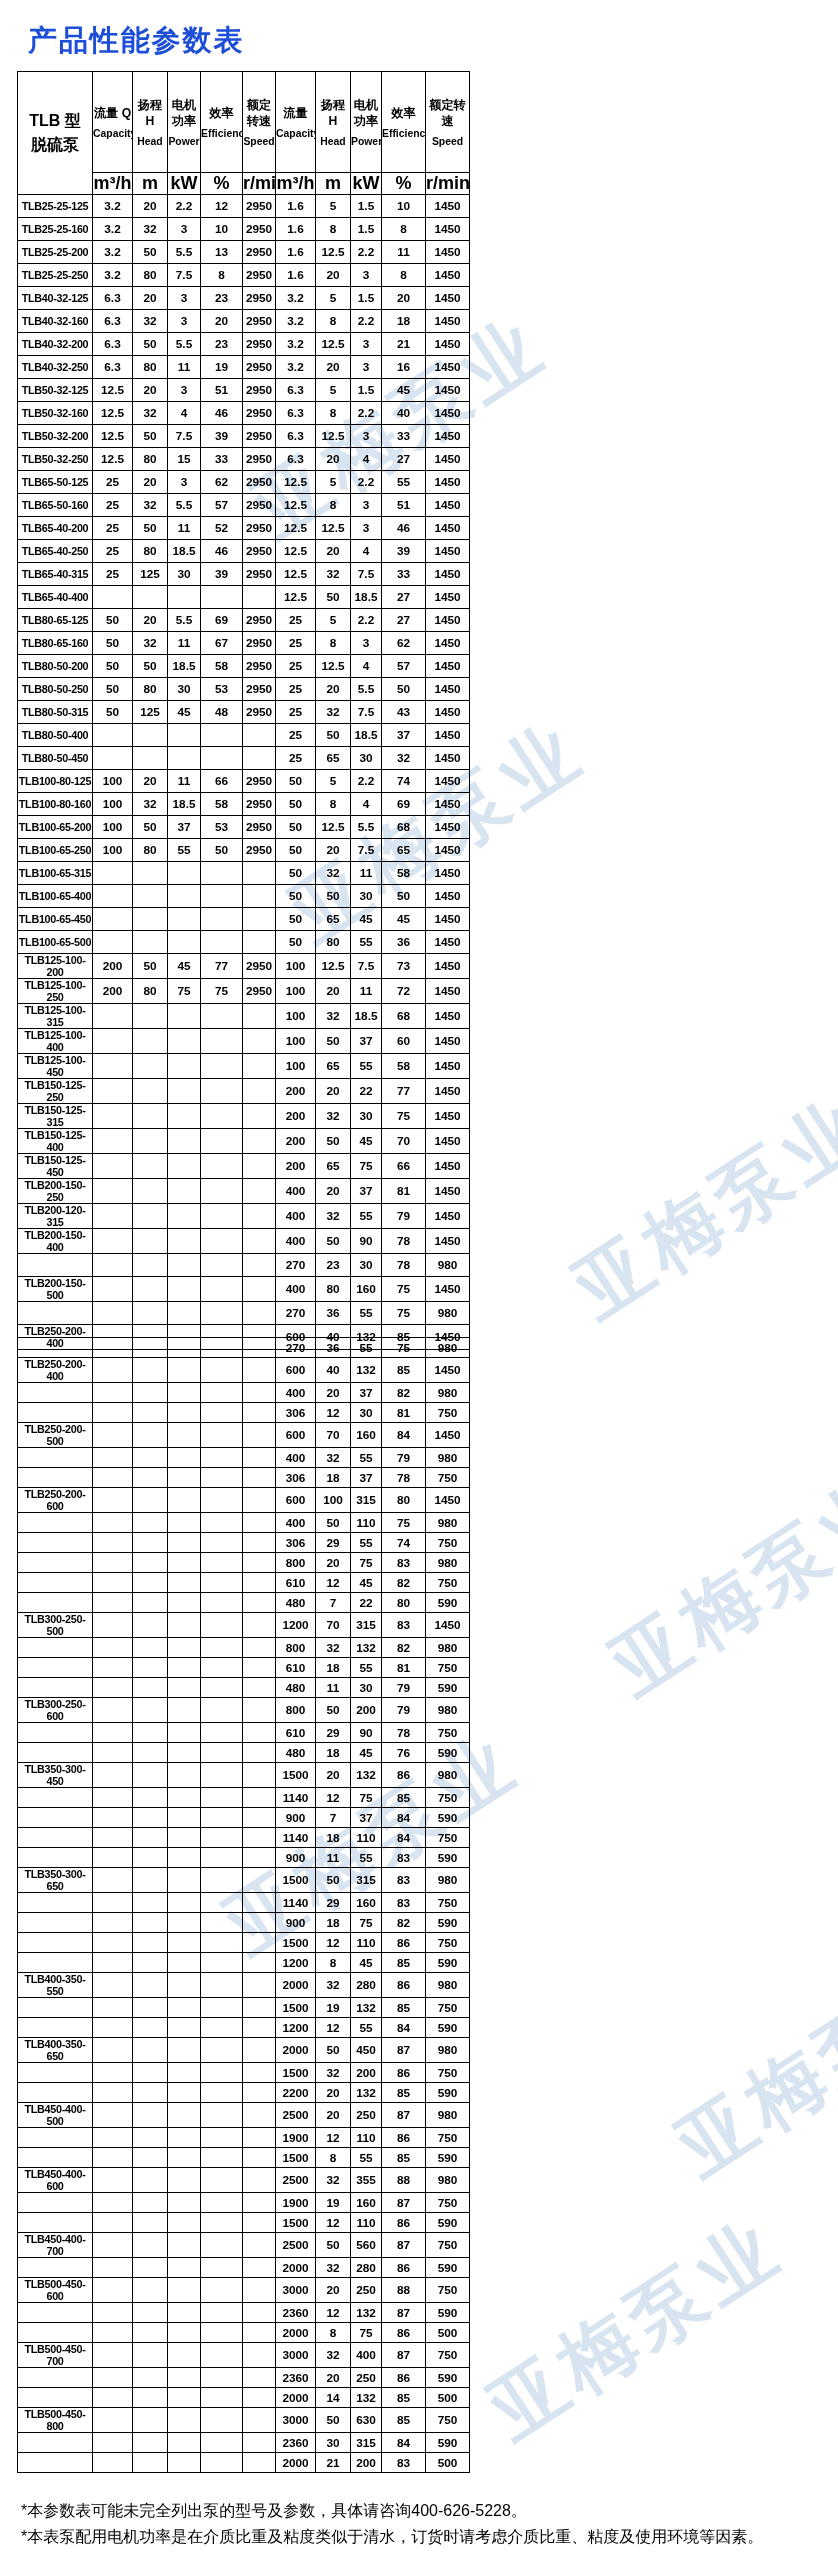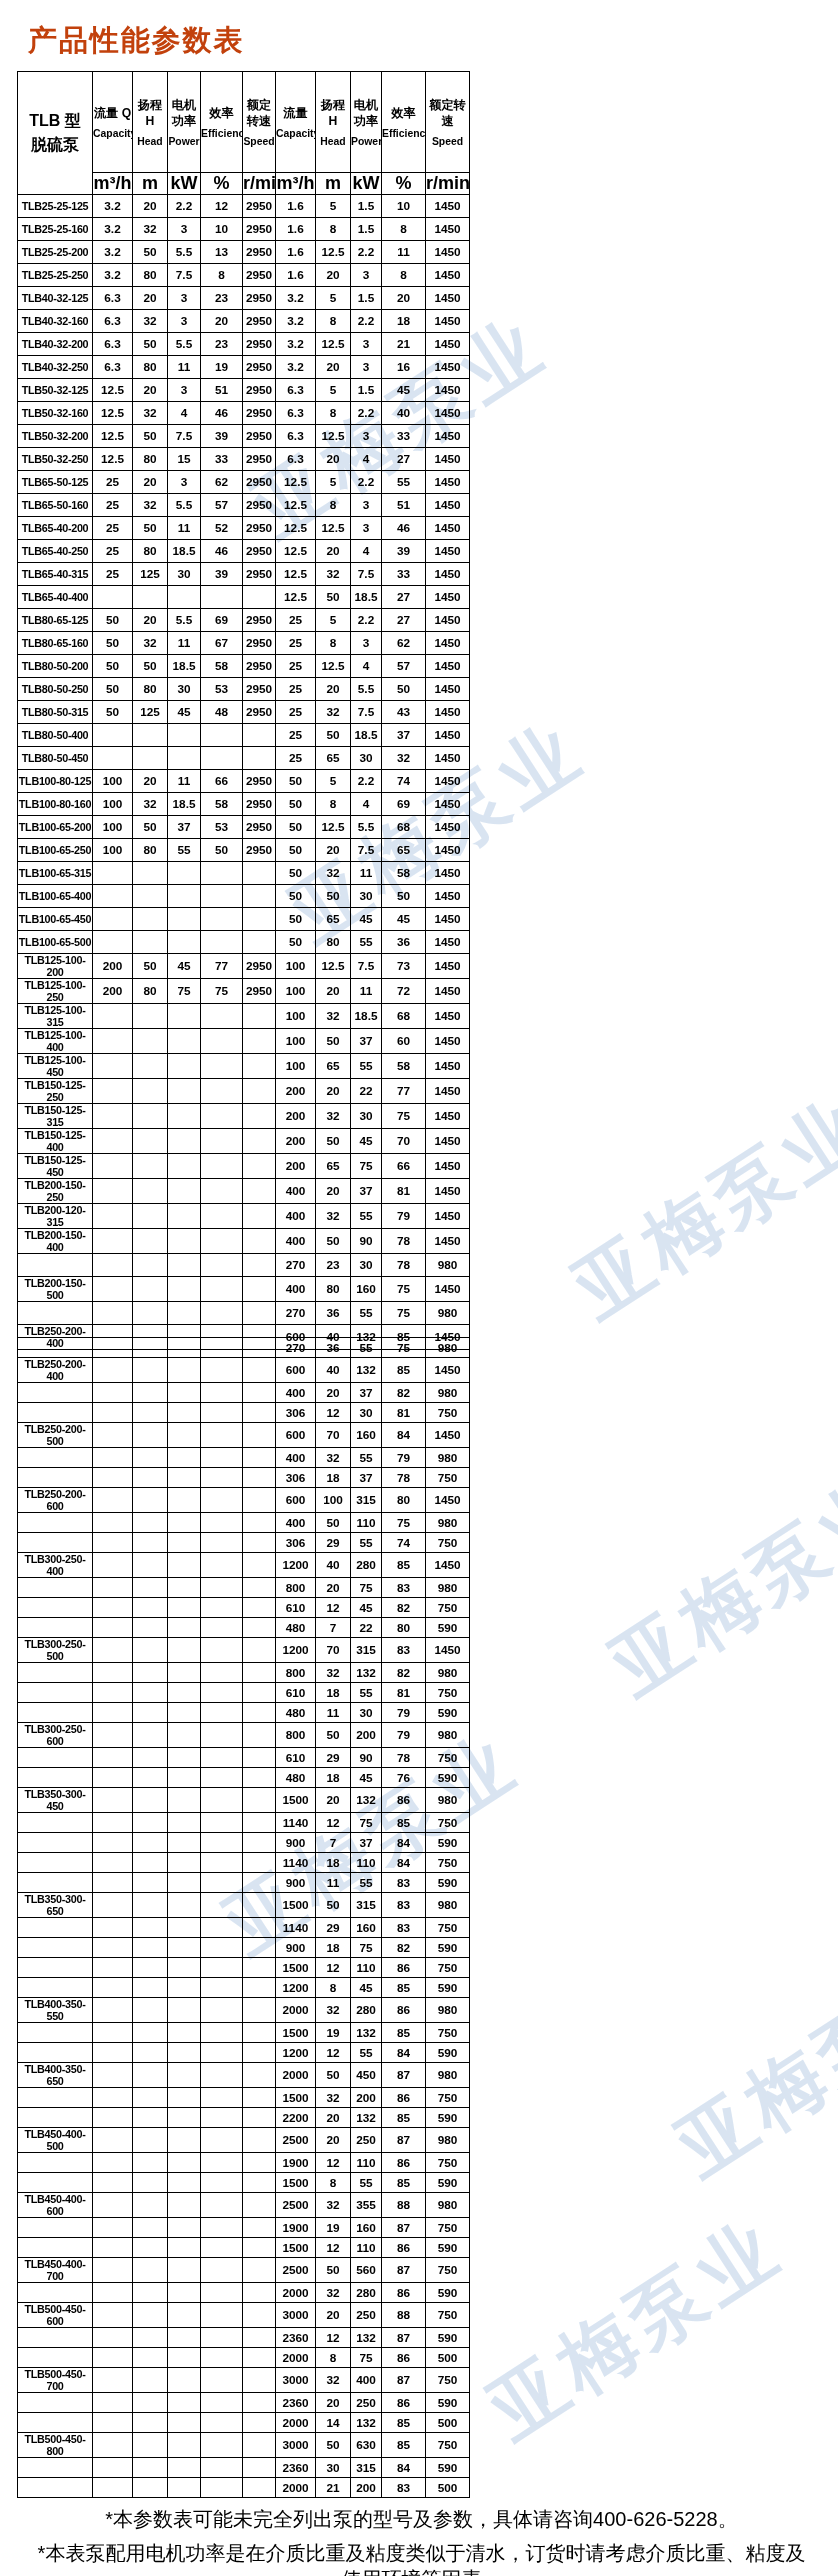--- a/index.html
+++ b/index.html
@@ -40,38 +40,38 @@
   .model-h .zh{line-height:24.5px; font-size:16px;}
   .en{font-size:10.4px; font-weight:bold; margin-top:7.5px; line-height:11.3px;}
   .t1 tr.units th{height:21px; font-size:18px; font-weight:bold; border-bottom:1.9px solid #000;}
   .t1 tbody td{height:22px;}
   .t2 tbody td{height:19px;}
   .ptable tbody td{font-size:11.8px; font-weight:bold;}
   .ptable td.model{font-size:10.8px; letter-spacing:-0.3px;}
   tr.sep td{border-top:1.9px solid #000;}
 
   .notes{position:absolute; left:21px; top:2498px; width:801px;}
-  .notes p{margin:8px; font-size:20px; line-height:26px; color:#000;text-align:center;}
+  .notes p{margin:0; font-size:16px; line-height:26px; color:#000;}
 </style>
 </head>
 <body>
 
 <div class="page">
 
   <div class="wm-layer">
     <div class="wm" style="color: rgb(158, 187, 221);">亚梅泵业</div>
     <div class="wm" style="color: rgb(158, 187, 221);">亚梅泵业</div>
     <div class="wm" style="color: rgb(158, 187, 221);">亚梅泵业</div>
     <div class="wm" style="color: rgb(158, 187, 221);">亚梅泵业</div>
     <div class="wm" style="color: rgb(158, 187, 221);">亚梅泵业</div>
     <div class="wm" style="color: rgb(158, 187, 221);">亚梅泵业</div>
     <div class="wm" style="color: rgb(158, 187, 221);">亚梅泵业</div>
   </div>
 
-  <h1 class="title" style="color: #c2410c;">产品性能参数表</h1>
+  <h1 class="title" style="color: #1d4ed8;">产品性能参数表</h1>
 
   <table class="ptable t1">
     <colgroup>
       <col style="width:75px">
         <col style="width:40px">
         <col style="width:35px">
       <col style="width:33px">
         <col style="width:42px">
         <col style="width:33px">
       <col style="width:40px">
@@ -947,33 +947,20 @@
           <td></td>
           <td></td>
           <td></td>
           <td></td>
           <td>306</td>
           <td>29</td>
           <td>55</td>
           <td>74</td>
           <td>750</td>
         </tr>
-        <tr class="sep">
-          <td class="model">TLB300-250-400</td>
-          <td></td>
-          <td></td>
-          <td></td>
-          <td></td>
-          <td></td>
-          <td>1200</td>
-          <td>40</td>
-          <td>280</td>
-          <td>85</td>
-          <td>1450</td>
-        </tr>
         <tr>
           <td class="model"></td>
           <td></td>
           <td></td>
           <td></td>
           <td></td>
           <td></td>
           <td>800</td>
           <td>20</td>
           <td>75</td>

